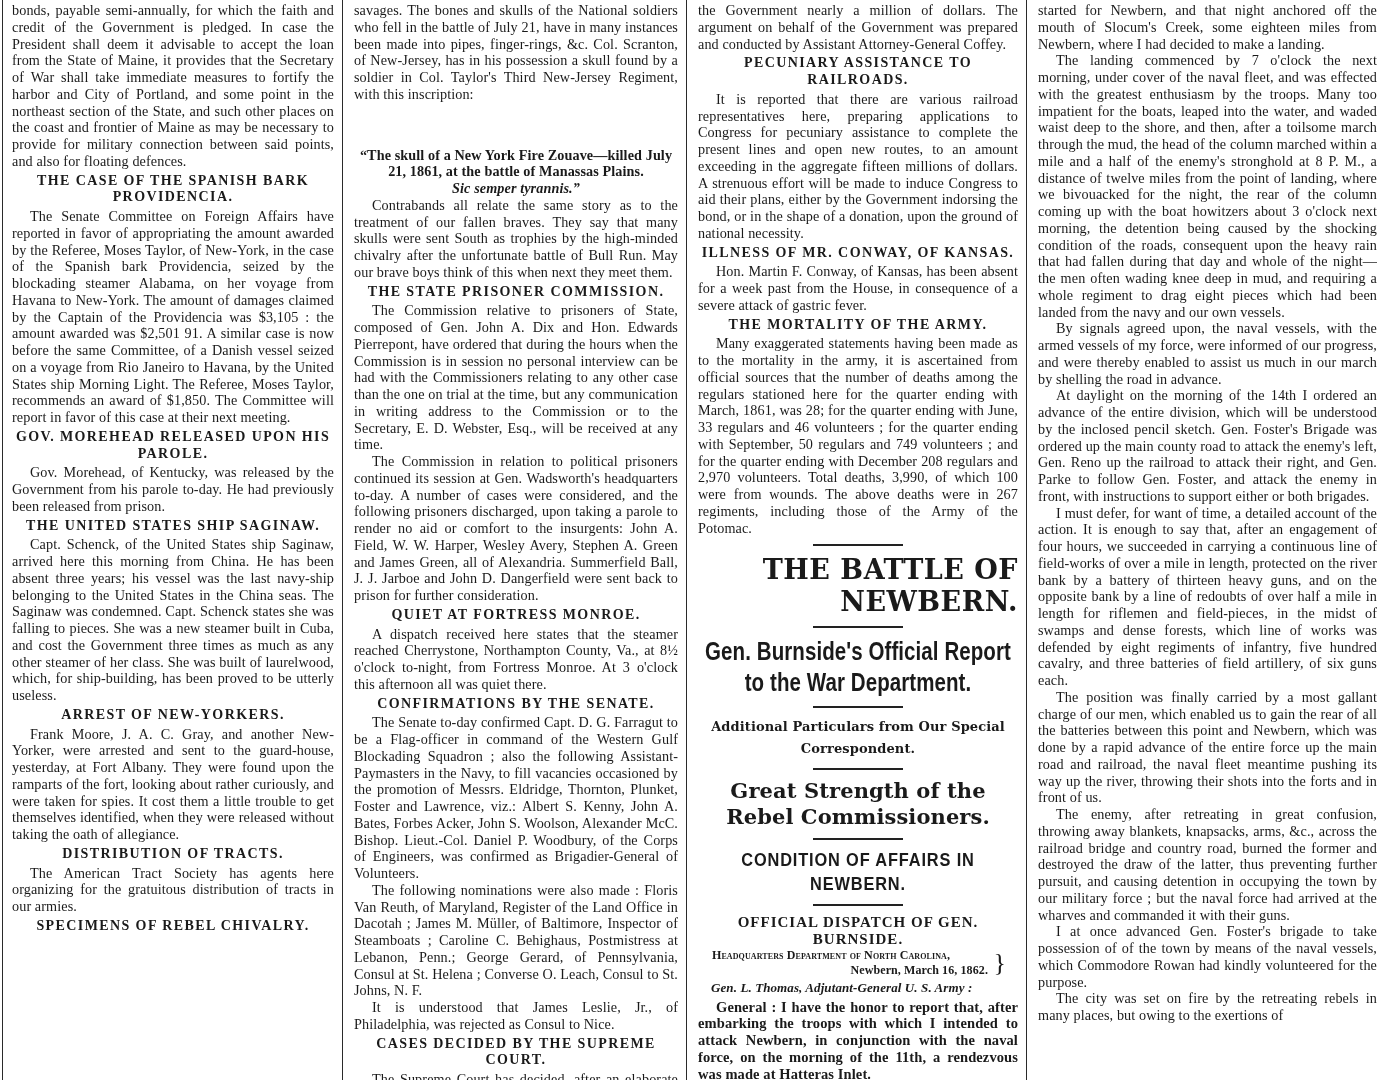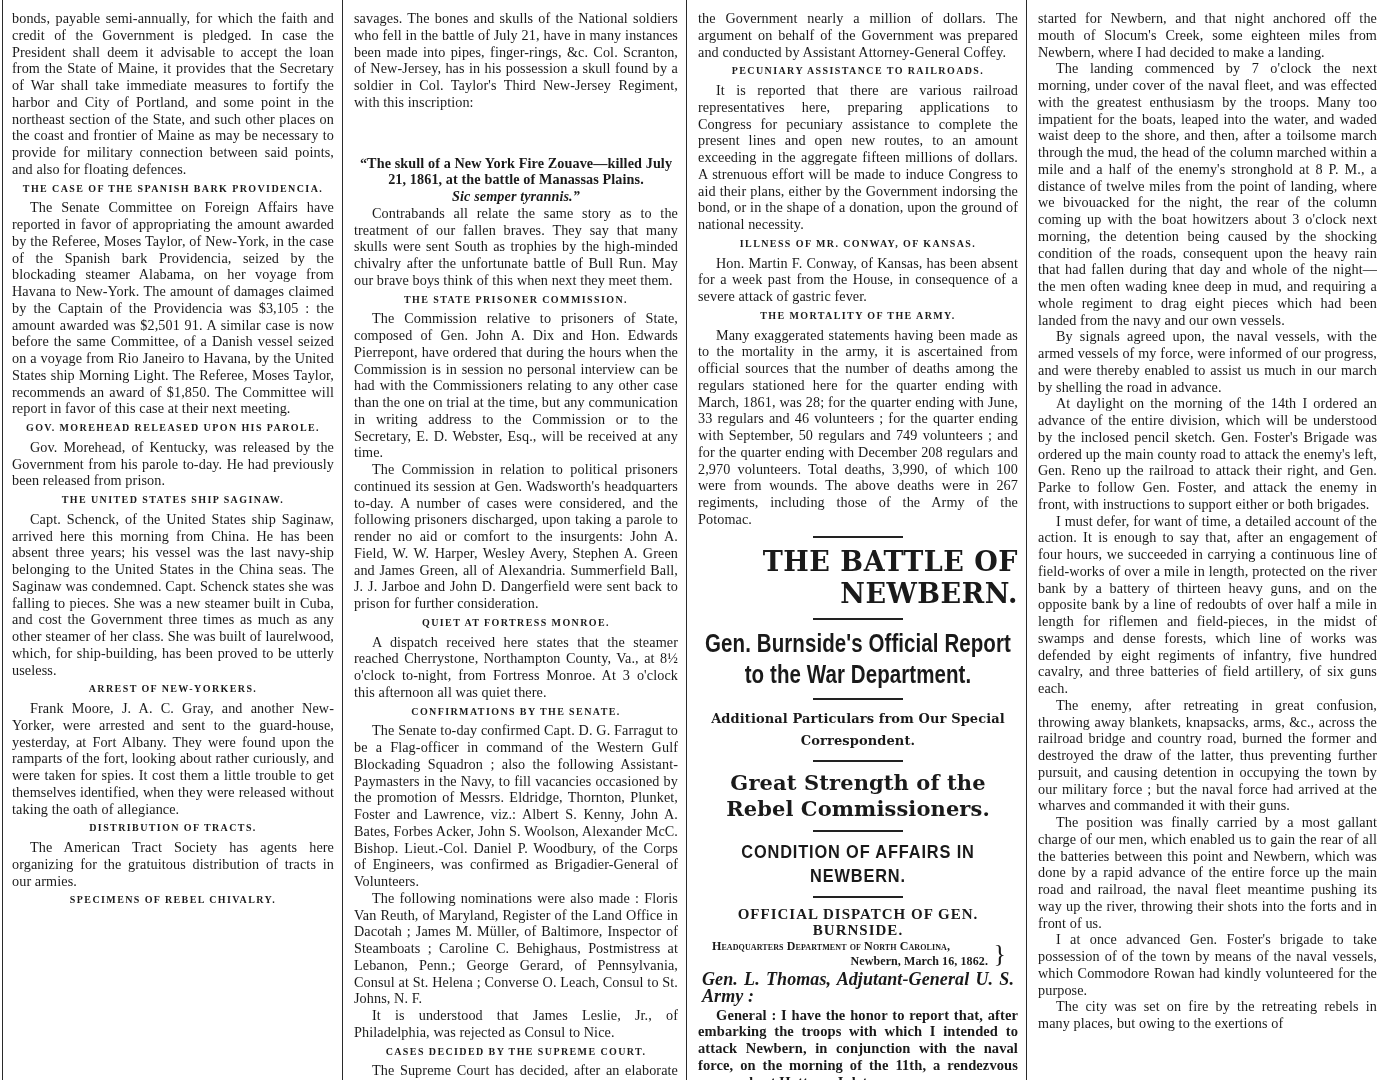--- a/index.html
+++ b/index.html
@@ -4,33 +4,33 @@
 <style>
   html, body { margin: 0; padding: 0; }
   body {
     width: 1385px; height: 1080px; overflow: hidden;
     background: #ffffff; color: #1a1a1a;
     font-family: "Liberation Serif", "DejaVu Serif", serif;
   }
   .page { position: relative; width: 1385px; height: 1080px; display: flex; }
   .col {
     position: relative; box-sizing: border-box; height: 1080px; overflow: hidden;
-    padding: 10px 8px 0 12px;
+    padding: 2px 8px 0 12px;
     font-size: 14.2px; line-height: 16.75px; text-align: justify;
     letter-spacing: 0.1px;
   }
   .col1 { width: 342px; }
   .col2 { width: 344px; }
   .col3 { width: 340px; }
   .col4 { width: 359px; }
   .rule-v { position: absolute; top: 0; bottom: 0; width: 0; border-left: 1.5px solid #2a2a2a; }
   p { margin: 0; text-indent: 18px; }
   p.noindent { text-indent: 0; }
   .head {
-    text-align: center; font-size: 10px; letter-spacing: 1.4px; font-weight: bold;
+    text-align: center; font-size: 14px; letter-spacing: 1.4px; font-weight: bold;
     text-transform: uppercase; margin: 3px 0 2px 0; text-indent: 0;
   }
   i, .it { font-style: italic; }
   .quote { text-indent: 0; text-align: center; font-weight: bold; margin-top: 44px; }
   .sep { width: 90px; height: 0; border-top: 2px solid #222; margin: 8px auto; }
   .banner {
     text-align: right; font-family: "DejaVu Serif", serif; font-weight: 900;
     font-size: 27px; line-height: 32px; letter-spacing: 0.5px; margin: 6px 0 0 0; text-indent: 0;
   }
   .deck1 {
@@ -48,21 +48,21 @@
   }
   .deck4 {
     text-align: center; font-family: "Liberation Sans", sans-serif; font-weight: bold;
     font-size: 19px; line-height: 24px; transform: scaleX(0.86); text-indent: 0; letter-spacing: 1px;
   }
   .dispatch-title { text-align: center; font-weight: bold; font-size: 15px; letter-spacing: 1px; text-indent: 0; margin-top: 4px; }
   .hq { text-indent: 0; font-size: 12px; line-height: 15px; padding-left: 14px; position: relative; }
   .hq .l1 { display: block; font-variant: small-caps; font-weight: bold; }
   .hq .l2 { display: block; text-align: right; padding-right: 30px; font-weight: bold; }
   .hq .brace { position: absolute; right: 12px; top: 0; font-size: 26px; line-height: 30px; }
-  .salute { text-indent: 0; font-style: italic; font-weight: bold; font-size: 18px; margin: 2px 4px; }
+  .salute { text-indent: 0; font-style: italic; font-weight: bold; font-size: 13px; margin: 2px 13px; }
   .bold-body { font-weight: bold; font-size: 14.5px; }
 </style>
 </head>
 <body>
 
 <div class="page">
 
   <div class="col col1">
     <div class="rule-v" style="left:2px"></div>
     <p class="noindent">bonds, payable semi-annually, for which the faith and credit of the Government is pledged. In case the President shall deem it advisable to accept the loan from the State of Maine, it provides that the Secretary of War shall take immediate measures to fortify the harbor and City of Portland, and some point in the northeast section of the State, and such other places on the coast and frontier of Maine as may be necessary to provide for military connection between said points, and also for floating defences.</p>
@@ -134,19 +134,19 @@
 
   </div>
 
   <div class="col col4">
     <div class="rule-v" style="left:0"></div>
     <p class="noindent">started for Newbern, and that night anchored off the mouth of Slocum's Creek, some eighteen miles from Newbern, where I had decided to make a landing.</p>
     <p>The landing commenced by 7 o'clock the next morning, under cover of the naval fleet, and was effected with the greatest enthusiasm by the troops. Many too impatient for the boats, leaped into the water, and waded waist deep to the shore, and then, after a toilsome march through the mud, the head of the column marched within a mile and a half of the enemy's stronghold at 8 P. M., a distance of twelve miles from the point of landing, where we bivouacked for the night, the rear of the column coming up with the boat howitzers about 3 o'clock next morning, the detention being caused by the shocking condition of the roads, consequent upon the heavy rain that had fallen during that day and whole of the night—the men often wading knee deep in mud, and requiring a whole regiment to drag eight pieces which had been landed from the navy and our own vessels.</p>
     <p>By signals agreed upon, the naval vessels, with the armed vessels of my force, were informed of our progress, and were thereby enabled to assist us much in our march by shelling the road in advance.</p>
     <p>At daylight on the morning of the 14th I ordered an advance of the entire division, which will be understood by the inclosed pencil sketch. Gen. Foster's Brigade was ordered up the main county road to attack the enemy's left, Gen. Reno up the railroad to attack their right, and Gen. Parke to follow Gen. Foster, and attack the enemy in front, with instructions to support either or both brigades.</p>
     <p>I must defer, for want of time, a detailed account of the action. It is enough to say that, after an engagement of four hours, we succeeded in carrying a continuous line of field-works of over a mile in length, protected on the river bank by a battery of thirteen heavy guns, and on the opposite bank by a line of redoubts of over half a mile in length for riflemen and field-pieces, in the midst of swamps and dense forests, which line of works was defended by eight regiments of infantry, five hundred cavalry, and three batteries of field artillery, of six guns each.</p>
+    <p>The position was finally carried by a most gallant charge of our men, which enabled us to gain the rear of all the batteries between this point and Newbern, which was done by a rapid advance of the entire force up the main road and railroad, the naval fleet meantime pushing its way up the river, throwing their shots into the forts and in front of us.</p>
     <p>The enemy, after retreating in great confusion, throwing away blankets, knapsacks, arms, &amp;c., across the railroad bridge and country road, burned the former and destroyed the draw of the latter, thus preventing further pursuit, and causing detention in occupying the town by our military force ; but the naval force had arrived at the wharves and commanded it with their guns.</p>
-    <p>The position was finally carried by a most gallant charge of our men, which enabled us to gain the rear of all the batteries between this point and Newbern, which was done by a rapid advance of the entire force up the main road and railroad, the naval fleet meantime pushing its way up the river, throwing their shots into the forts and in front of us.</p>
     <p>I at once advanced Gen. Foster's brigade to take possession of of the town by means of the naval vessels, which Commodore Rowan had kindly volunteered for the purpose.</p>
     <p>The city was set on fire by the retreating rebels in many places, but owing to the exertions of</p>
   </div>
 
 </div>
 
 </body></html>

